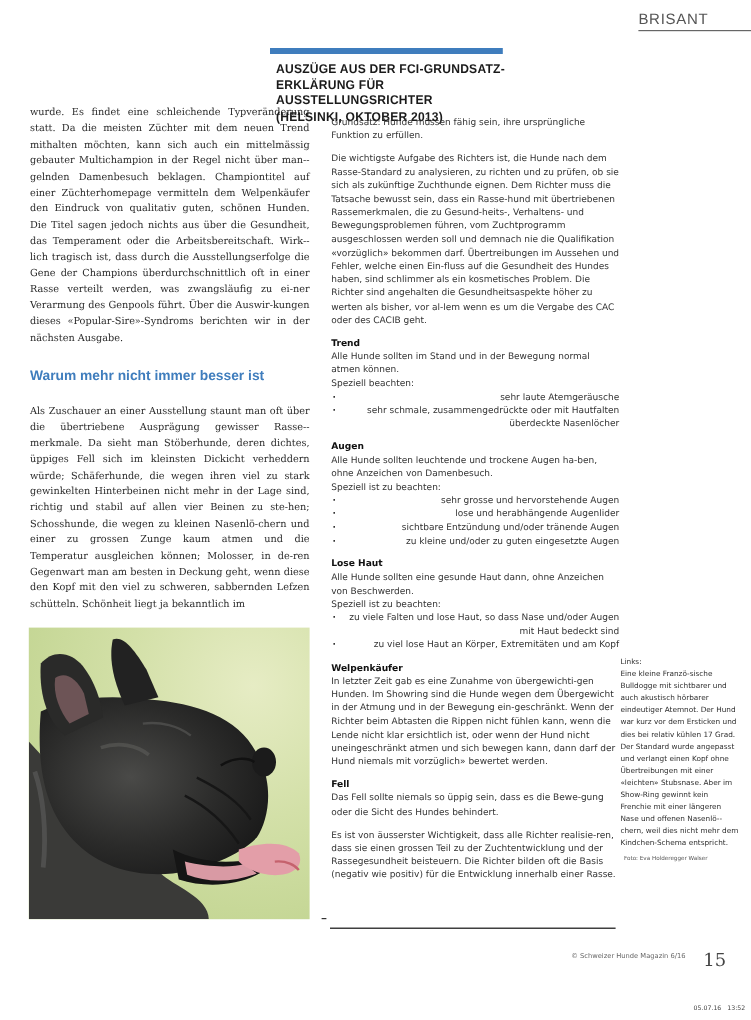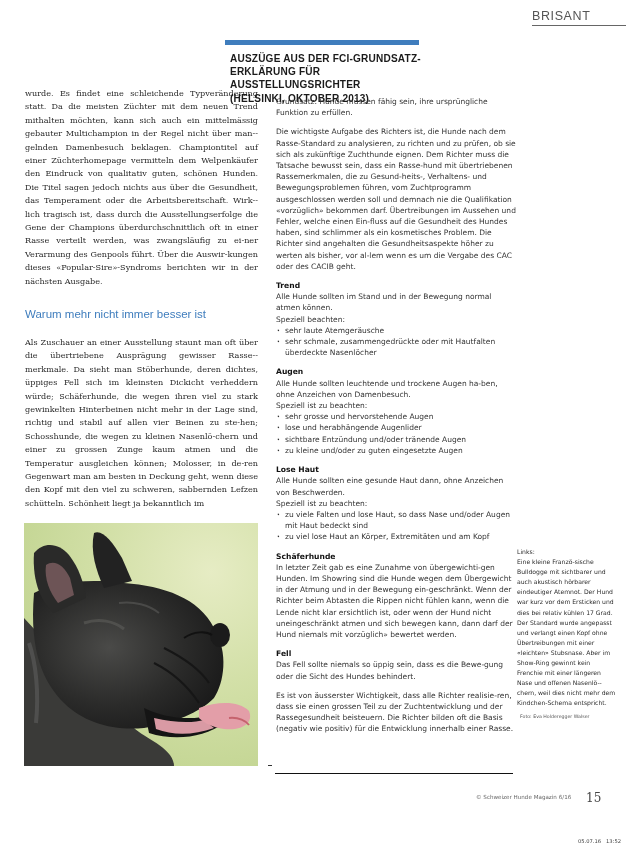--- a/index.html
+++ b/index.html
@@ -2,45 +2,45 @@
 <html><head>
 <meta charset="utf-8">
 <style>
   html, body { margin:0; padding:0; }
   body { width:626px; height:850px; background:#ffffff; position:relative; overflow:hidden; color:#222; }
   .brisant { position:absolute; left:532px; top:9px; font-family:"Liberation Sans", sans-serif; font-size:12.5px; letter-spacing:0.6px; color:#555; }
   .brisant-rule { position:absolute; left:532px; top:25px; width:94px; height:1px; background:#666; }
 
   .leftcol { position:absolute; left:25px; top:97px; width:233px; font-family:"DejaVu Serif", serif; font-size:8.1px; line-height:13.4px; color:#2a2a2a; text-align:justify; hyphens:manual; }
   .leftcol p { margin:0; }
-  .subhead { font-family:"Liberation Sans", sans-serif; font-weight:normal; font-size:11.5px; color:#3f7dbd; margin:0; }
+  .subhead { font-family:"Liberation Sans", sans-serif; font-weight:bold; font-size:11.5px; color:#3f7dbd; margin:0; }
   .sec1 { position:absolute; left:25px; top:87px; width:233px; }
   .subhead-wrap { position:absolute; left:25px; top:308px; width:233px; }
   .sec2 { position:absolute; left:25px; top:336px; width:233px; }
 
   .photo { position:absolute; left:24px; top:523px; width:234px; height:243px; overflow:hidden;
     background: radial-gradient(ellipse at 80% 20%, #e6ecc4 0%, #d3e0a8 40%, #c4d694 75%, #b9cd86 100%); }
   .dog-tick { position:absolute; left:268px; top:765px; width:4px; height:1px; background:#333; }
   .box-bar { position:absolute; left:225px; top:40px; width:194px; height:5px; background:#3f7dbd; }
   .box-title { position:absolute; left:230px; top:52px; width:205px; font-family:"Liberation Sans", sans-serif; font-weight:bold; font-size:10.6px; line-height:13.2px; color:#1a1a1a; letter-spacing:0.2px; transform:scaleX(0.95); transform-origin:left top; }
 
   .rightcol { position:absolute; left:276px; top:96px; width:240px; font-family:"DejaVu Sans", sans-serif; font-size:7.5px; line-height:11.2px; color:#333; }
   .rightcol p { margin:0 0 8px 0; }
   .rightcol h4 { margin:0; font-family:"DejaVu Sans", sans-serif; font-size:7.6px; font-weight:bold; color:#111; line-height:11.2px; }
   .rightcol ul { margin:0 0 8px 0; padding:0; list-style:none; }
-  .rightcol li { position:relative; padding-left:9px; }
+  .rightcol li { position:relative; padding-left:9px;text-align:right; }
   .rightcol li::before { content:"·"; position:absolute; left:1px; top:0; font-weight:bold; }
   .bottom-rule { position:absolute; left:275px; top:773px; width:238px; height:1px; background:#111; }
 
   .caption { position:absolute; left:517px; top:547px; width:100px; font-family:"DejaVu Sans", sans-serif; font-size:6.1px; line-height:10.1px; color:#2d2d2d; }
   .caption p { margin:0; }
   .caption .credit { font-size:4.7px; color:#555; margin-top:3px; padding-left:3px; }
 
   .footer { position:absolute; left:476px; top:794px; font-family:"DejaVu Sans", sans-serif; font-size:5.6px; color:#666; }
-  .pagenum { position:absolute; left:586px; top:791px; font-family:"DejaVu Serif", serif; font-size:12px; color:#444; }
+  .pagenum { position:absolute; left:586px; top:791px; font-family:"DejaVu Serif", serif; font-size:15px; color:#444; }
   .printstamp { position:absolute; left:578px; top:838px; font-family:"DejaVu Sans", sans-serif; font-size:5.2px; color:#444; }
 </style>
 </head>
 <body>
 
 <div class="brisant">BRISANT</div>
 <div class="brisant-rule"></div>
 
 <div class="leftcol sec1">
   <p>wurde. Es findet eine schleichende Typveränderung statt. Da die meisten Züchter mit dem neuen Trend mithalten möchten, kann sich auch ein mittelmässig gebauter Multichampion in der Regel nicht über man-­gelnden Damenbesuch beklagen. Championtitel auf einer Züchterhomepage vermitteln dem Welpenkäufer den Eindruck von qualitativ guten, schönen Hunden. Die Titel sagen jedoch nichts aus über die Gesundheit, das Temperament oder die Arbeitsbereitschaft. Wirk-­lich tragisch ist, dass durch die Ausstellungserfolge die Gene der Champions überdurchschnittlich oft in einer Rasse verteilt werden, was zwangsläufig zu ei-­ner Verarmung des Genpools führt. Über die Auswir-­kungen dieses «Popular-Sire»-Syndroms berichten wir in der nächsten Ausgabe.</p>
@@ -120,21 +120,21 @@
   </ul>
 
   <h4>Lose Haut</h4>
   <div>Alle Hunde sollten eine gesunde Haut dann, ohne Anzeichen von Beschwerden.</div>
   <div>Speziell ist zu beachten:</div>
   <ul>
     <li>zu viele Falten und lose Haut, so dass Nase und/oder Augen mit Haut bedeckt sind</li>
     <li>zu viel lose Haut an Körper, Extremitäten und am Kopf</li>
   </ul>
 
-  <h4>Schäferhunde</h4>
+  <h4>Welpenkäufer</h4>
   <p>In letzter Zeit gab es eine Zunahme von übergewichti-­gen Hunden. Im Showring sind die Hunde wegen dem Übergewicht in der Atmung und in der Bewegung ein-­geschränkt. Wenn der Richter beim Abtasten die Rippen nicht fühlen kann, wenn die Lende nicht klar ersichtlich ist, oder wenn der Hund nicht uneingeschränkt atmen und sich bewegen kann, dann darf der Hund niemals mit vorzüglich» bewertet werden.</p>
 
   <h4>Fell</h4>
   <p>Das Fell sollte niemals so üppig sein, dass es die Bewe-­gung oder die Sicht des Hundes behindert.</p>
 
   <p>Es ist von äusserster Wichtigkeit, dass alle Richter realisie-­ren, dass sie einen grossen Teil zu der Zuchtentwicklung und der Rassegesundheit beisteuern. Die Richter bilden oft die Basis (negativ wie positiv) für die Entwicklung innerhalb einer Rasse.</p>
 </div>
 <div class="bottom-rule"></div>
 
 <div class="caption">

